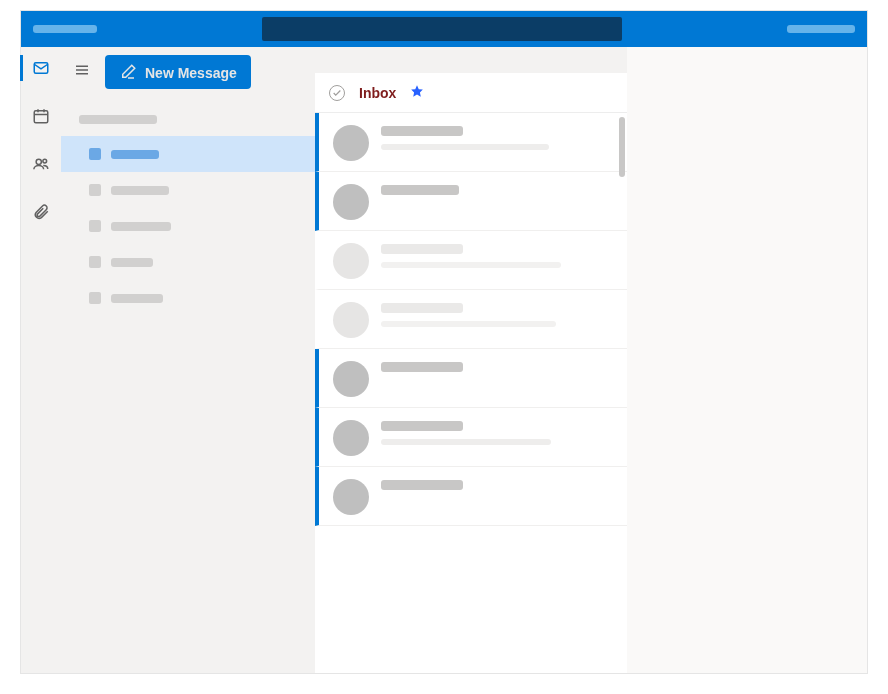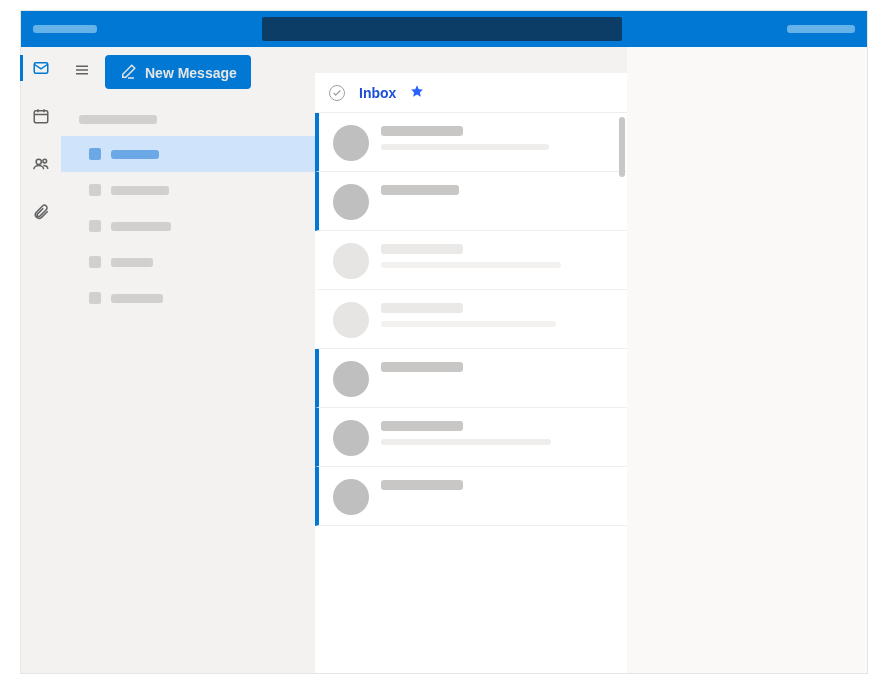--- a/index.html
+++ b/index.html
@@ -35,21 +35,21 @@
     .folder-list { display: flex; flex-direction: column; gap: 0; }
     .folder-item { display: flex; align-items: center; gap: 10px; height: 36px; padding: 0 18px 0 28px; cursor: pointer; }
     .folder-item.selected { background: #cfe4fa; }
     .folder-icon { width: 12px; height: 12px; border-radius: 2px; }
     .folder-item.selected .folder-icon { background: #6ba8e5; }
     .folder-item:not(.selected) .folder-icon { background: #d1d0cf; }
     .folder-item.selected .ph-text { background: #6ba8e5; }
 
     
     .msg-panel { width: 312px; margin-top: 26px; margin-left: 0; background: #fff; display: flex; flex-direction: column; }
-    .msg-panel-header { height: 40px; display: flex; align-items: center; padding: 0 14px; gap: 14px; border-bottom: 1px solid #ededed; color: #1d4ed8; }
+    .msg-panel-header { height: 40px; display: flex; align-items: center; padding: 0 14px; gap: 14px; border-bottom: 1px solid #ededed; color: #7f1d1d; }
     .msg-panel-title { font-size: 14px; font-weight: 600; }
     .star-icon { color: #2962ff; }
     .check-circle { width: 16px; height: 16px; border: 1.5px solid #a19f9d; border-radius: 50%; display: inline-flex; align-items: center; justify-content: center; color: #a19f9d; }
     .check-circle svg { width: 10px; height: 10px; }
 
     .msg-list { flex: 1; overflow: hidden; position: relative; }
     .msg-scroll { position: absolute; inset: 0; overflow-y: hidden; }
     .msg-item { display: flex; padding: 10px 14px 10px 14px; gap: 12px; border-bottom: 1px solid #f0efee; cursor: pointer; border-left: 4px solid transparent; }
     .msg-item.unread { border-left: 4px solid #0078d4; }
     .msg-item.unread .avatar { background: #bfbfbf; }

